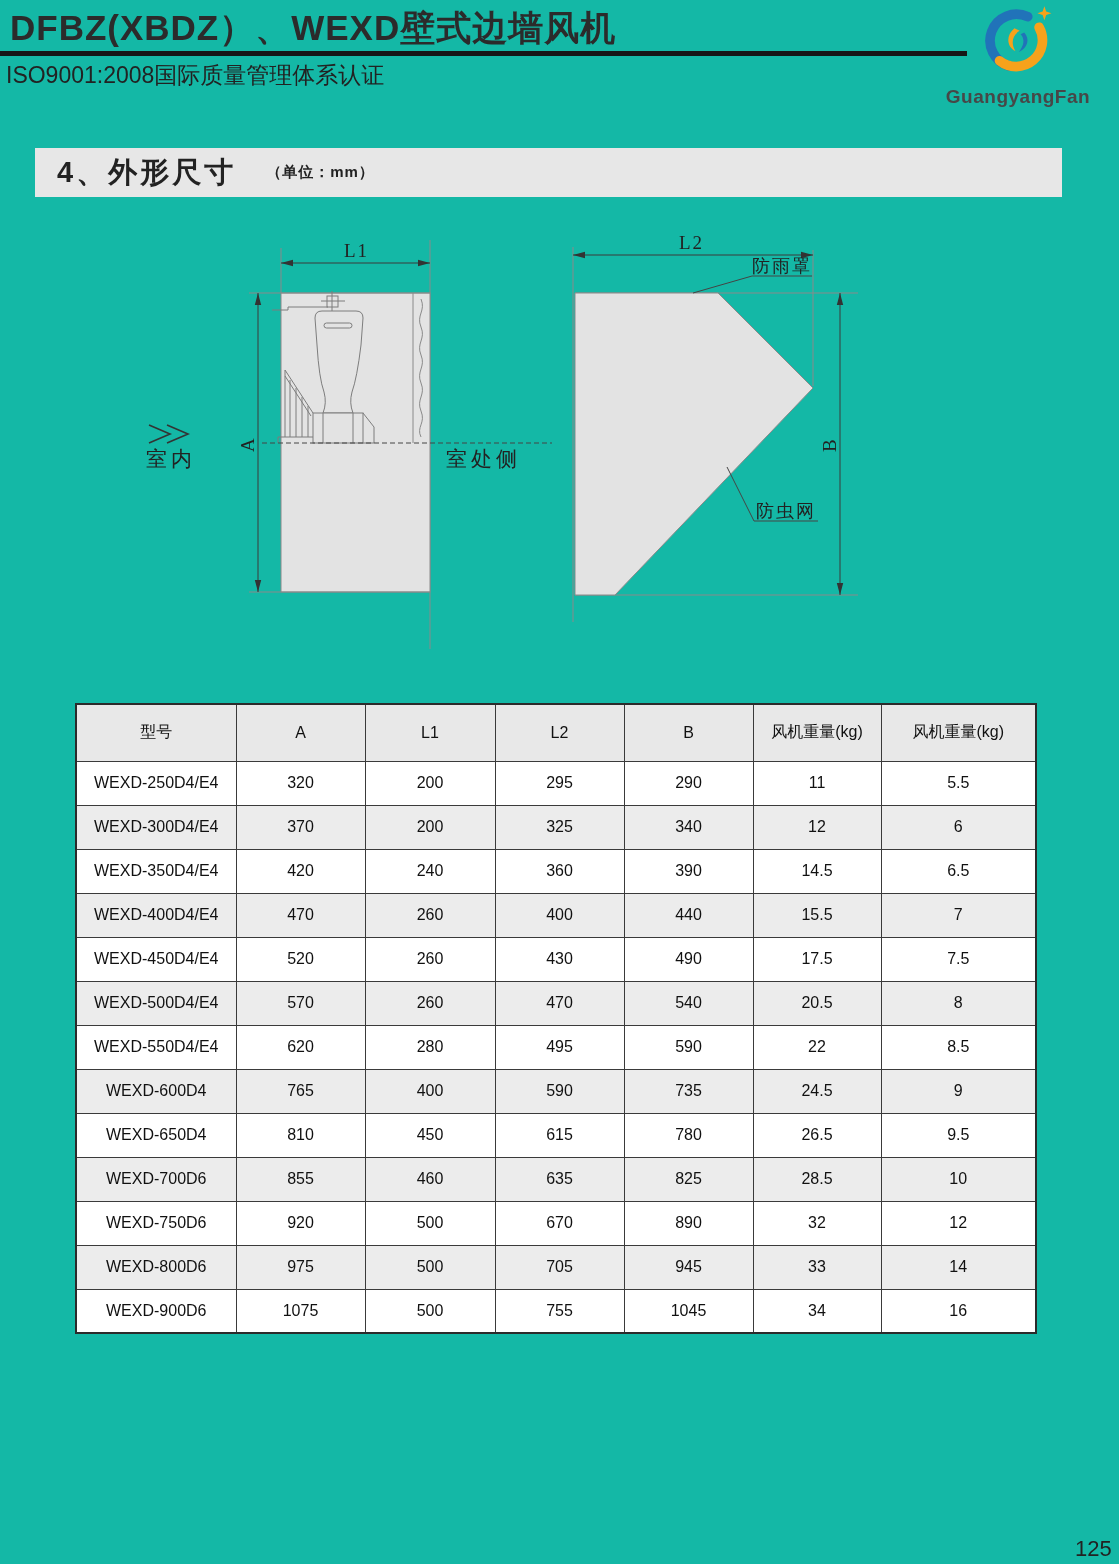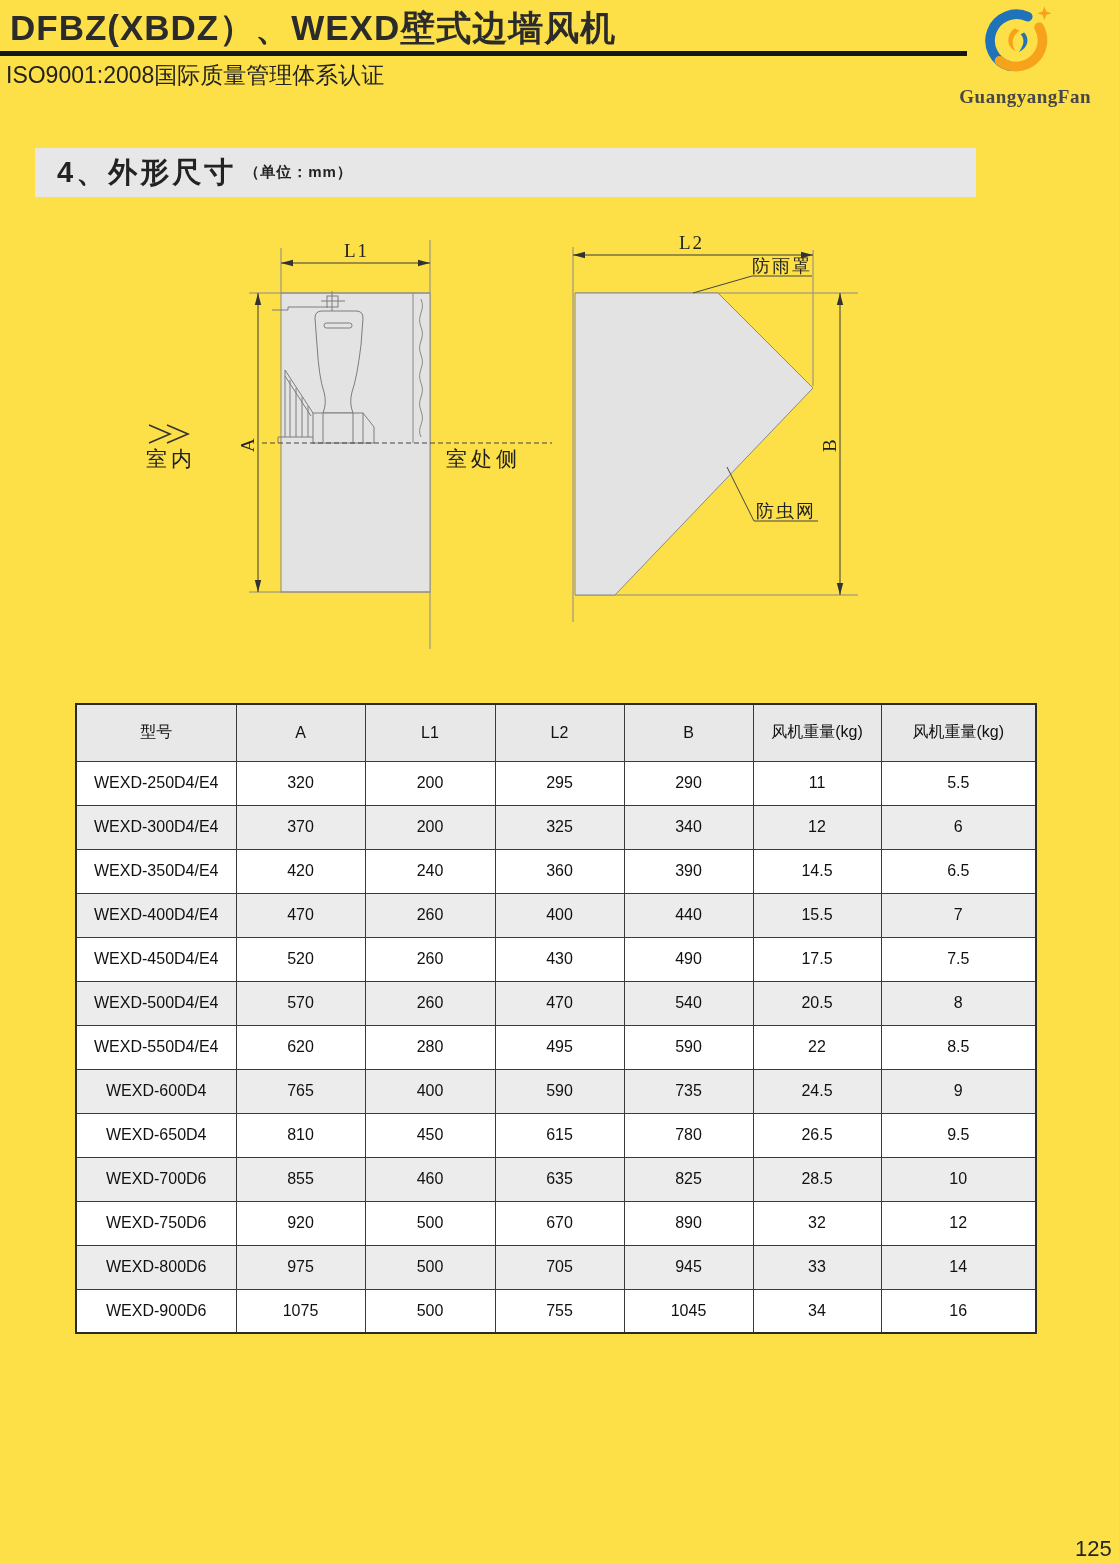--- a/index.html
+++ b/index.html
@@ -1,30 +1,30 @@
 <!DOCTYPE html>
 <html><head>
 <meta charset="utf-8">
 <style>
   html,body{margin:0;padding:0;background:#fff;}
-  .page{position:relative;width:1119px;height:1564px;background:#fde047;overflow:hidden;
+  .page{position:relative;width:1119px;height:1564px;background:#14b8a6;overflow:hidden;
         font-family:"Liberation Sans","DejaVu Sans",sans-serif;color:#1a1a1a;}
 
   
   .doc-title{position:absolute;left:10px;top:5px;font-size:35px;font-weight:700;
              letter-spacing:1px;color:#2b2b2b;white-space:nowrap;}
   .rule-thick{position:absolute;left:0;top:51px;width:967px;height:5px;background:#161616;}
   .iso-line{position:absolute;left:6px;top:60px;font-size:23px;color:#222;white-space:nowrap;}
   .logo{position:absolute;left:972px;top:0px;width:92px;height:88px;}
-  .logo-text{position:absolute;left:945px;top:86px;width:146px;text-align:right;
-             font-size:19px;font-weight:600;color:#474747;letter-spacing:0.5px;font-family:Liberation Serif, serif;}
-
-  
-  .section-bar{position:absolute;left:35px;top:148px;width:941px;height:49px;
-               background:#e7e7e7;display:flex;align-items:center;}
+  .logo-text{position:absolute;left:945px;top:86px;width:146px;text-align:center;
+             font-size:19px;font-weight:600;color:#474747;letter-spacing:0.5px;}
+
+  
+  .section-bar{position:absolute;left:35px;top:148px;width:1027px;height:49px;
+               background:#e7e7e7;display:flex;align-items:center;gap:22px;}
   .section-title{font-size:29px;font-weight:700;margin-left:22px;letter-spacing:3px;color:#222;}
   .section-unit{font-size:15px;font-weight:700;margin-left:8px;color:#222;letter-spacing:1px;}
 
   
   .drawings{position:absolute;left:100px;top:215px;width:860px;height:440px;}
   .cadtext{font-family:"Liberation Serif","DejaVu Serif",serif;fill:#222;}
 
   
   .spec-table{position:absolute;left:75px;top:703px;width:960px;border-collapse:collapse;
               table-layout:fixed;font-size:16px;color:#111;

